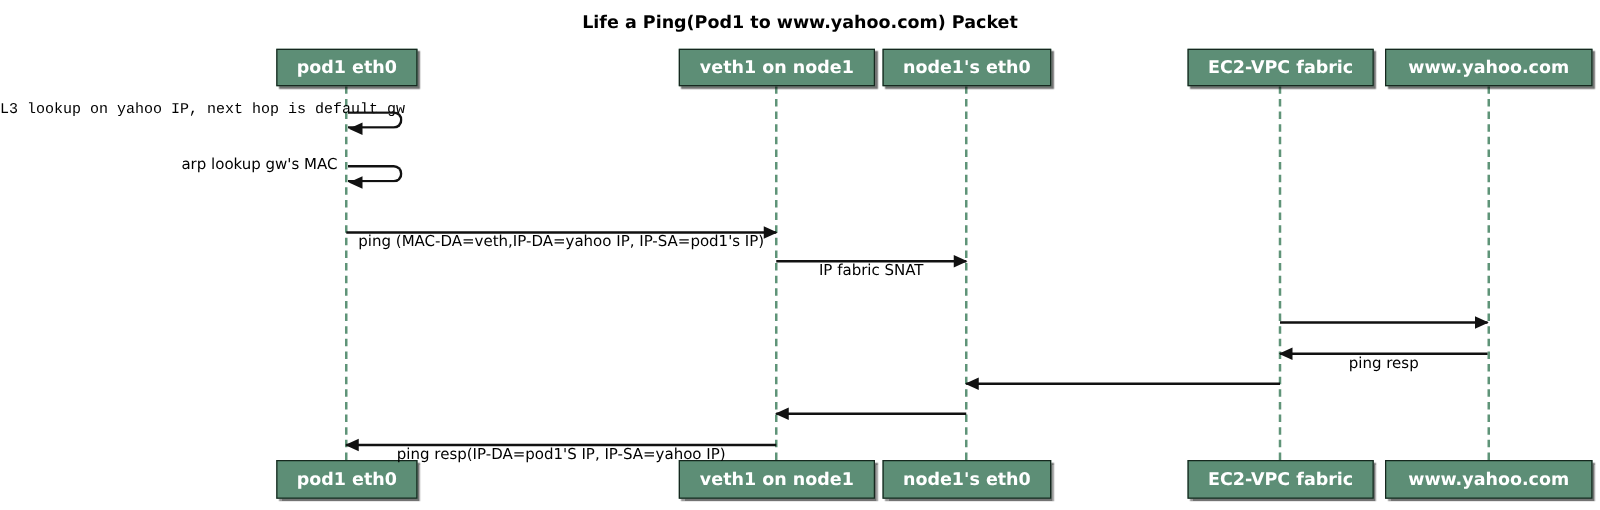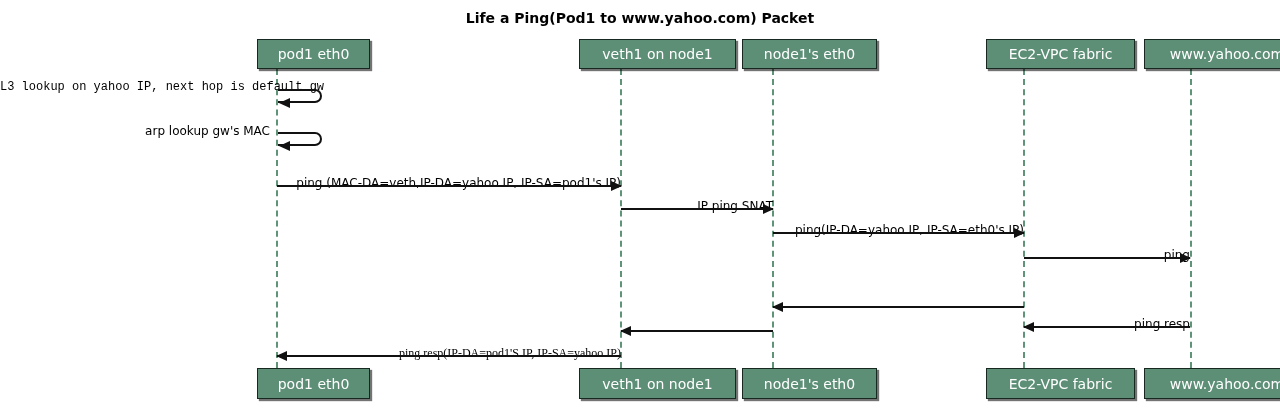--- a/index.html
+++ b/index.html
@@ -14,29 +14,29 @@
   *{margin:0;padding:0;box-sizing:border-box;}
   body{background:var(--background);font-family:"DejaVu Sans","Liberation Sans",sans-serif;}
   .canvas{position:relative;width:1280px;height:408px;background:var(--background);overflow:hidden;padding-left:44px;}
 
   .title{position:absolute;top:10px;left:0;width:1280px;text-align:center;
          font-size:14px;font-weight:bold;color:var(--text);}
 
   .pbox{position:absolute;height:30px;background:var(--participant-fill);
         border:1px solid var(--participant-border);
         box-shadow:2px 2px 1px rgba(0,0,0,0.55);
-        color:var(--participant-text);font-size:14px;font-weight:normal;
-        display:flex;align-items:center;justify-content:center;white-space:nowrap;margin-left:36px;}
+        color:var(--participant-text);font-size:14px;font-weight:bold;
+        display:flex;align-items:center;justify-content:center;white-space:nowrap;}
   .pbox.bottom{height:31px;}
 
   .lifeline{position:absolute;top:69px;height:299px;width:0;
             border-left:2px dashed var(--lifeline);}
 
   .message{position:absolute;}
-  .msg-label{position:absolute;left:0;right:0;top:8px;height:16px;text-align:right;
+  .msg-label{position:absolute;left:0;right:0;top:18px;height:16px;text-align:center;
              font-size:12px;color:var(--text);white-space:nowrap;}
   .msg-line{position:absolute;left:0;right:0;top:17px;border-top:2px solid var(--arrow);}
   .head{position:absolute;width:0;height:0;border-top:5px solid transparent;border-bottom:5px solid transparent;}
   .head.right{border-left:11px solid var(--arrow);right:-1px;top:13px;}
   .head.left{border-right:11px solid var(--arrow);left:-1px;top:13px;}
 
   .loop-label{position:absolute;left:0;width:270px;height:15px;text-align:right;
               font-size:12px;color:var(--text);white-space:nowrap;}
   .loop-rect{position:absolute;left:278px;width:44px;height:14px;
              border:2px solid var(--arrow);border-left:none;border-radius:0 9px 9px 0;}
@@ -77,52 +77,46 @@
   <div class="loop-rect" style="top:132px;"></div>
   <div class="loop-head" style="top:141px;"></div>
 
   <div class="message" style="left:277px;top:168px;width:344px;height:20px;">
     <div class="msg-label">ping (MAC-DA=veth,IP-DA=yahoo IP, IP-SA=pod1's IP)</div>
     <div class="msg-line"></div>
     <div class="head right"></div>
   </div>
 
   <div class="message" style="left:621px;top:191px;width:152px;height:20px;">
-    <div class="msg-label">IP ping SNAT</div>
+    <div class="msg-label">IP fabric SNAT</div>
     <div class="msg-line"></div>
     <div class="head right"></div>
   </div>
 
-  <div class="message" style="left:773px;top:215px;width:251px;height:20px;">
-    <div class="msg-label">ping(IP-DA=yahoo IP, IP-SA=eth0's IP)</div>
+
+  <div class="message" style="left:1024px;top:240px;width:166px;height:20px;">
     <div class="msg-line"></div>
     <div class="head right"></div>
   </div>
 
-  <div class="message" style="left:1024px;top:240px;width:166px;height:20px;">
-    <div class="msg-label">ping</div>
-    <div class="msg-line"></div>
-    <div class="head right"></div>
-  </div>
-
-  <div class="message" style="left:1024px;top:265px;width:166px;height:20px;margin-top:44px;">
+  <div class="message" style="left:1024px;top:265px;width:166px;height:20px;">
     <div class="msg-label">ping resp</div>
     <div class="msg-line"></div>
     <div class="head left"></div>
   </div>
 
   <div class="message" style="left:773px;top:289px;width:251px;height:20px;">
     <div class="msg-line"></div>
     <div class="head left"></div>
   </div>
 
   <div class="message" style="left:621px;top:313px;width:152px;height:20px;">
     <div class="msg-line"></div>
     <div class="head left"></div>
   </div>
 
-  <div class="message" style="left:277px;top:338px;width:344px;height:20px;font-family:Liberation Serif, serif;">
+  <div class="message" style="left:277px;top:338px;width:344px;height:20px;">
     <div class="msg-label">ping resp(IP-DA=pod1'S IP, IP-SA=yahoo IP)</div>
     <div class="msg-line"></div>
     <div class="head left"></div>
   </div>
 
 </div>
 
 </body></html>

